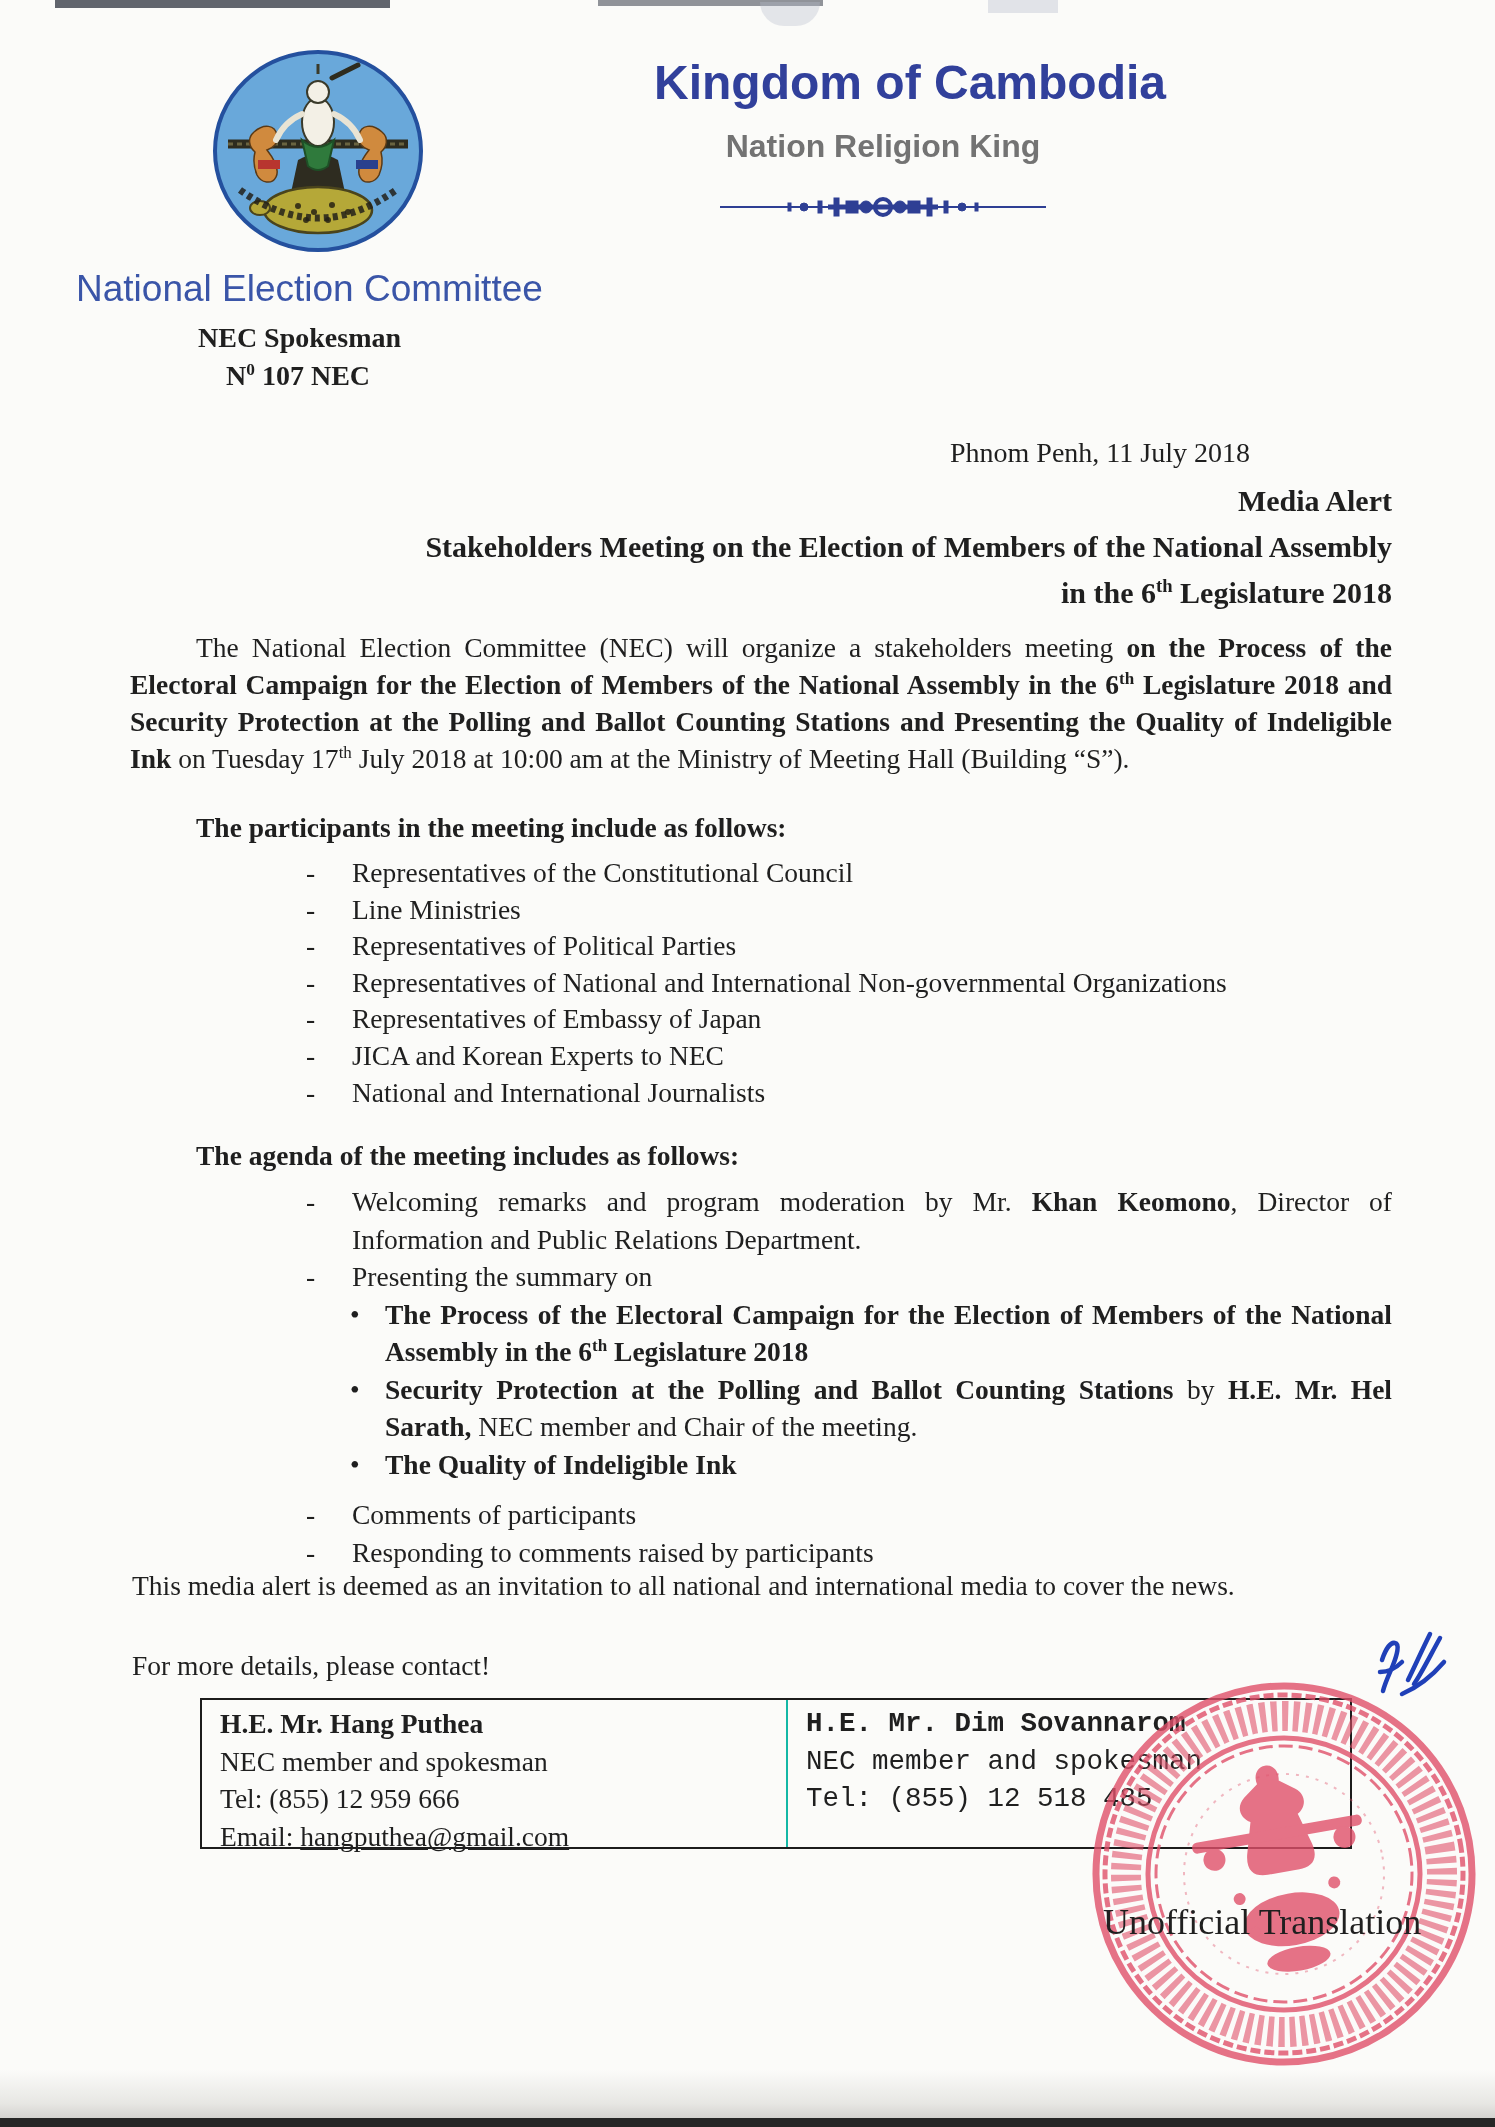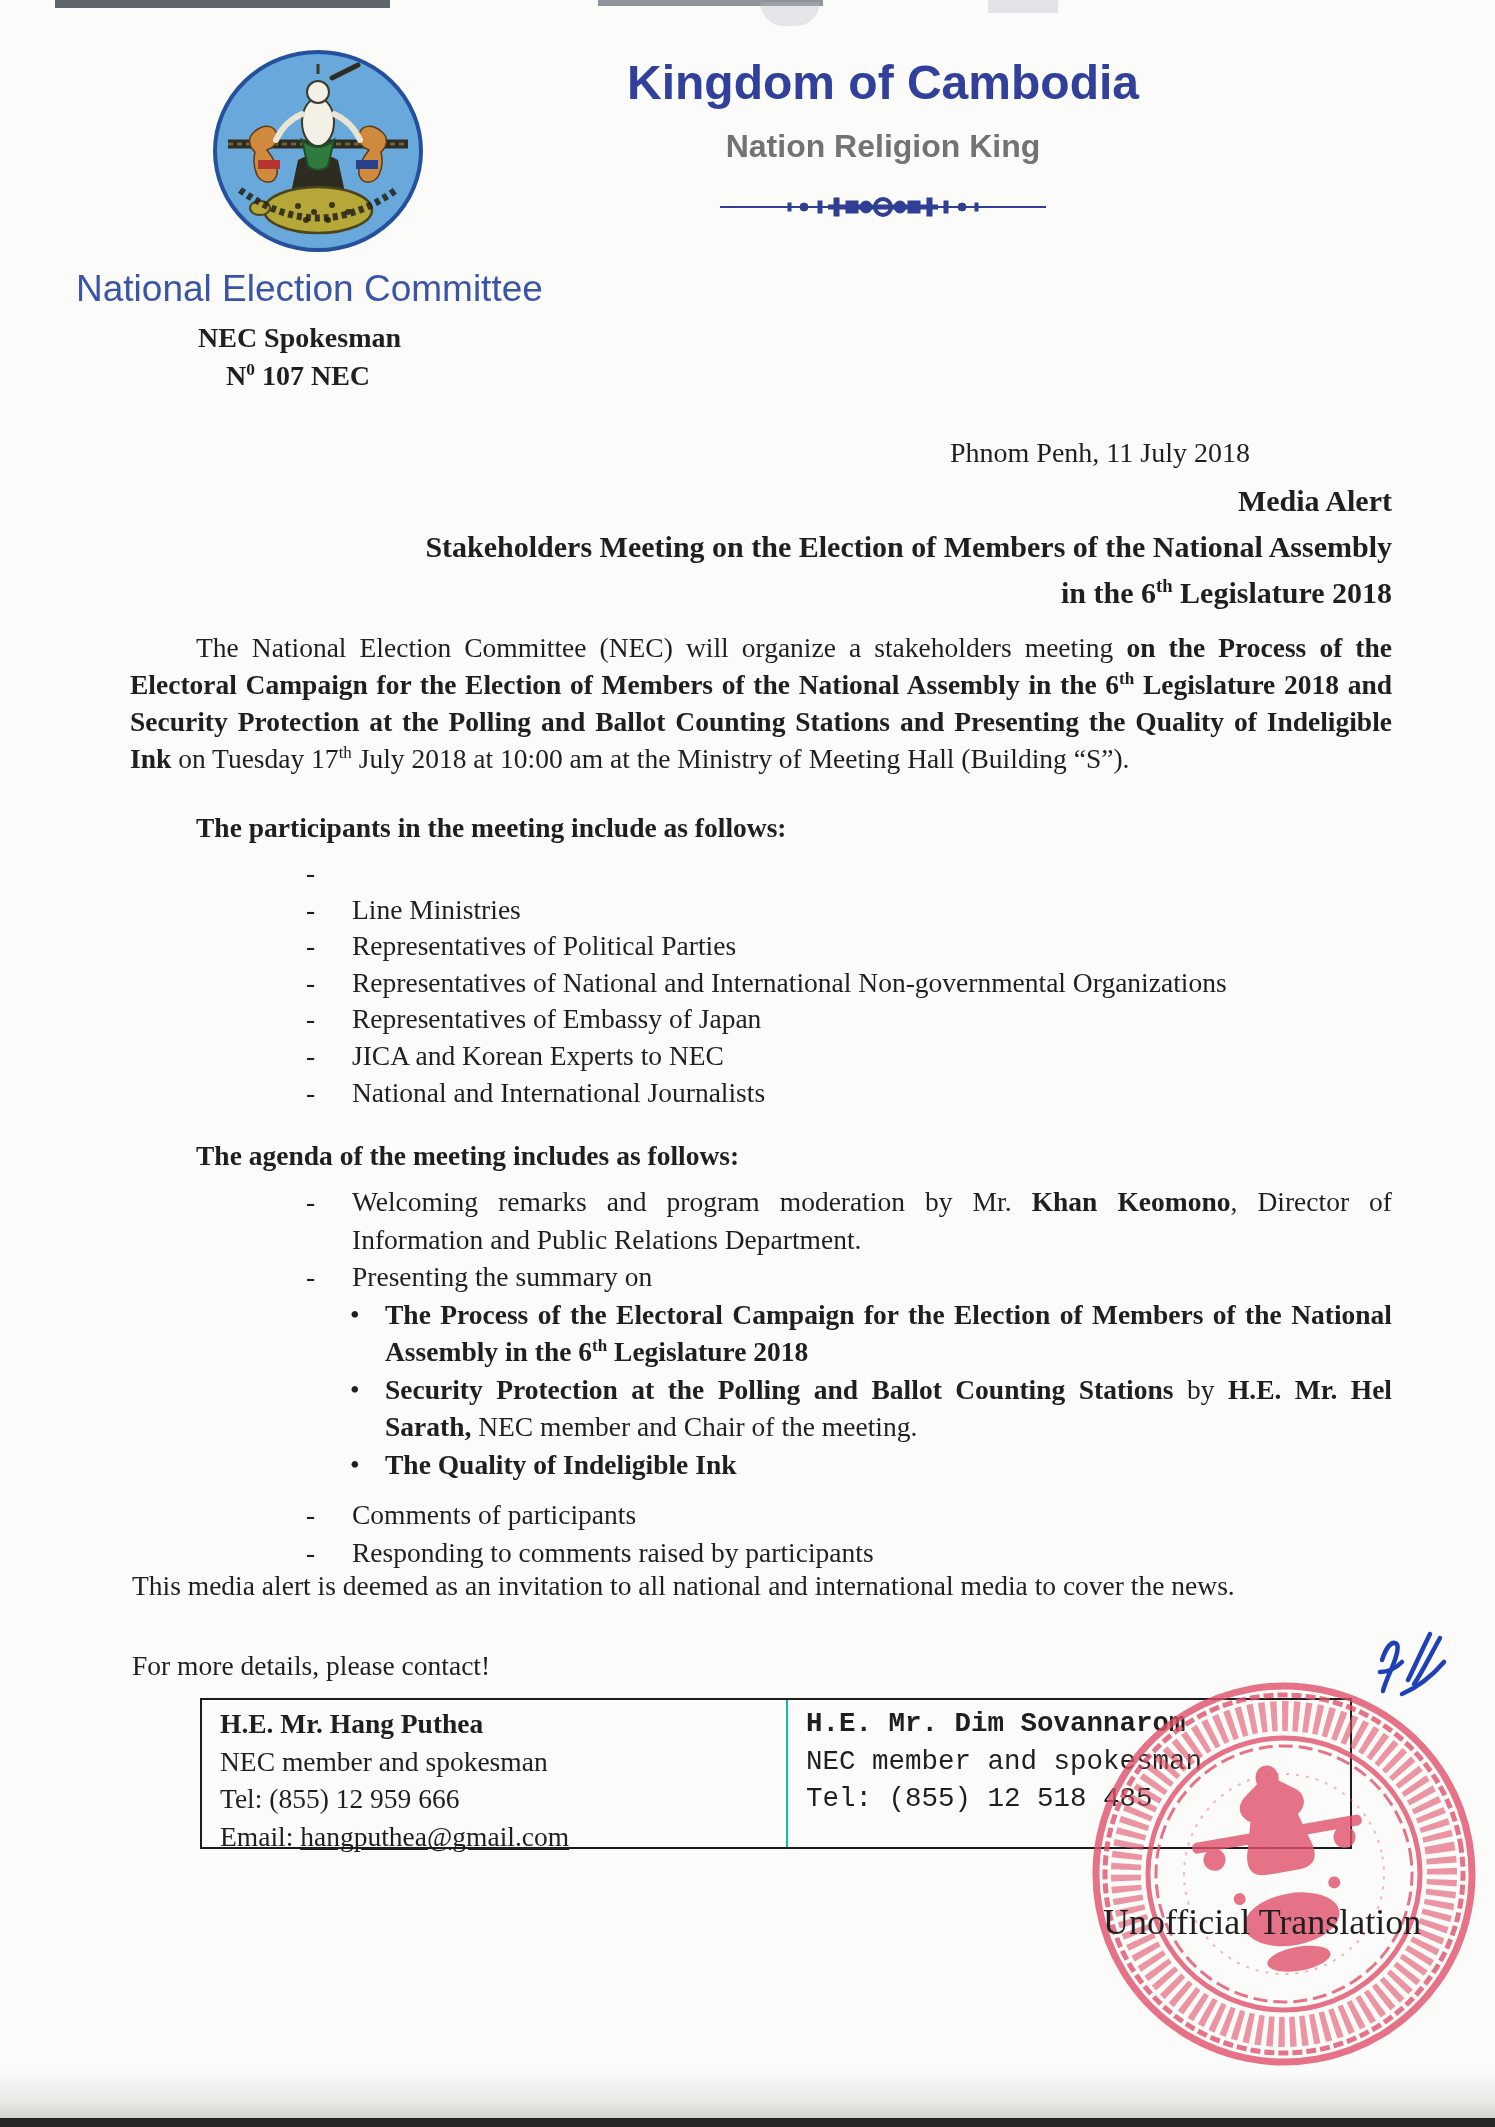--- a/index.html
+++ b/index.html
@@ -16,21 +16,21 @@
   .art1 { left:55px; top:0; width:335px; height:8px; background:#454a55; opacity:.85; }
   .art2 { left:598px; top:0; width:225px; height:6px; background:#4a4f58; opacity:.6; }
   .art3 { left:760px; top:2px; width:60px; height:24px; background:#b7bccc; opacity:.35; border-radius:0 0 30px 30px; }
   .art4 { left:988px; top:0; width:70px; height:13px; background:#c8ccd8; opacity:.5; }
   .bottom-smudge { left:0; top:2070px; width:1495px; height:48px;
     background:linear-gradient(180deg, rgba(170,168,160,0) 0%, rgba(160,158,150,.22) 70%, rgba(120,118,112,.3) 100%); }
   .bottom-bar { left:0; top:2118px; width:1495px; height:9px; background:#262626; }
 
   
   .logo { left:210px; top:48px; width:216px; height:206px; }
-  .kingdom { left:600px; top:55px; width:566px; text-align:center;
+  .kingdom { left:600px; top:55px; width:566px; text-align:right;
     font-family:"Liberation Sans",sans-serif; font-weight:700; font-size:48px; color:#31409b; }
   .motto { left:600px; top:128px; width:566px; text-align:center;
     font-family:"Liberation Sans",sans-serif; font-weight:700; font-size:32px; color:#737373; }
   .divider { left:718px; top:192px; width:330px; height:30px; }
   .org { left:76px; top:268px; font-family:"Liberation Sans",sans-serif; font-size:37px; color:#3a55a8; }
   .spokesman { left:198px; top:322px; font-weight:700; font-size:28px; }
   .docno { left:226px; top:360px; font-weight:700; font-size:28px; }
 
   .dateline { left:950px; top:437px; width:442px; text-align:left; font-size:28px; }
 
@@ -150,20 +150,21 @@
     <div><span>in the 6</span><sup>th</sup><span> Legislature 2018</span></div>
   </div>
 
   <div class="abs intro"><span>The National Election Committee (NEC) will organize a stakeholders meeting </span><b>on the Process of the Electoral Campaign for the Election of Members of the National Assembly in the 6</b><b><sup>th</sup></b><b> Legislature 2018 and Security Protection at the Polling and Ballot Counting Stations and Presenting the Quality of Indeligible Ink</b><span> on Tuesday 17</span><sup>th</sup><span> July 2018 at 10:00 am at the Ministry of Meeting Hall (Building “S”).</span></div>
 
   <div class="abs sec-heading participants-heading">The participants in the meeting include as follows:</div>
 
   <div class="abs plist">
     <div class="row">
         <span class="dashcol">-</span>
+        <span>Representatives of the Constitutional Council</span>
       </div>
     <div class="row">
         <span class="dashcol">-</span>
         <span>Line Ministries</span>
       </div>
     <div class="row">
         <span class="dashcol">-</span>
         <span>Representatives of Political Parties</span>
       </div>
     <div class="row">

